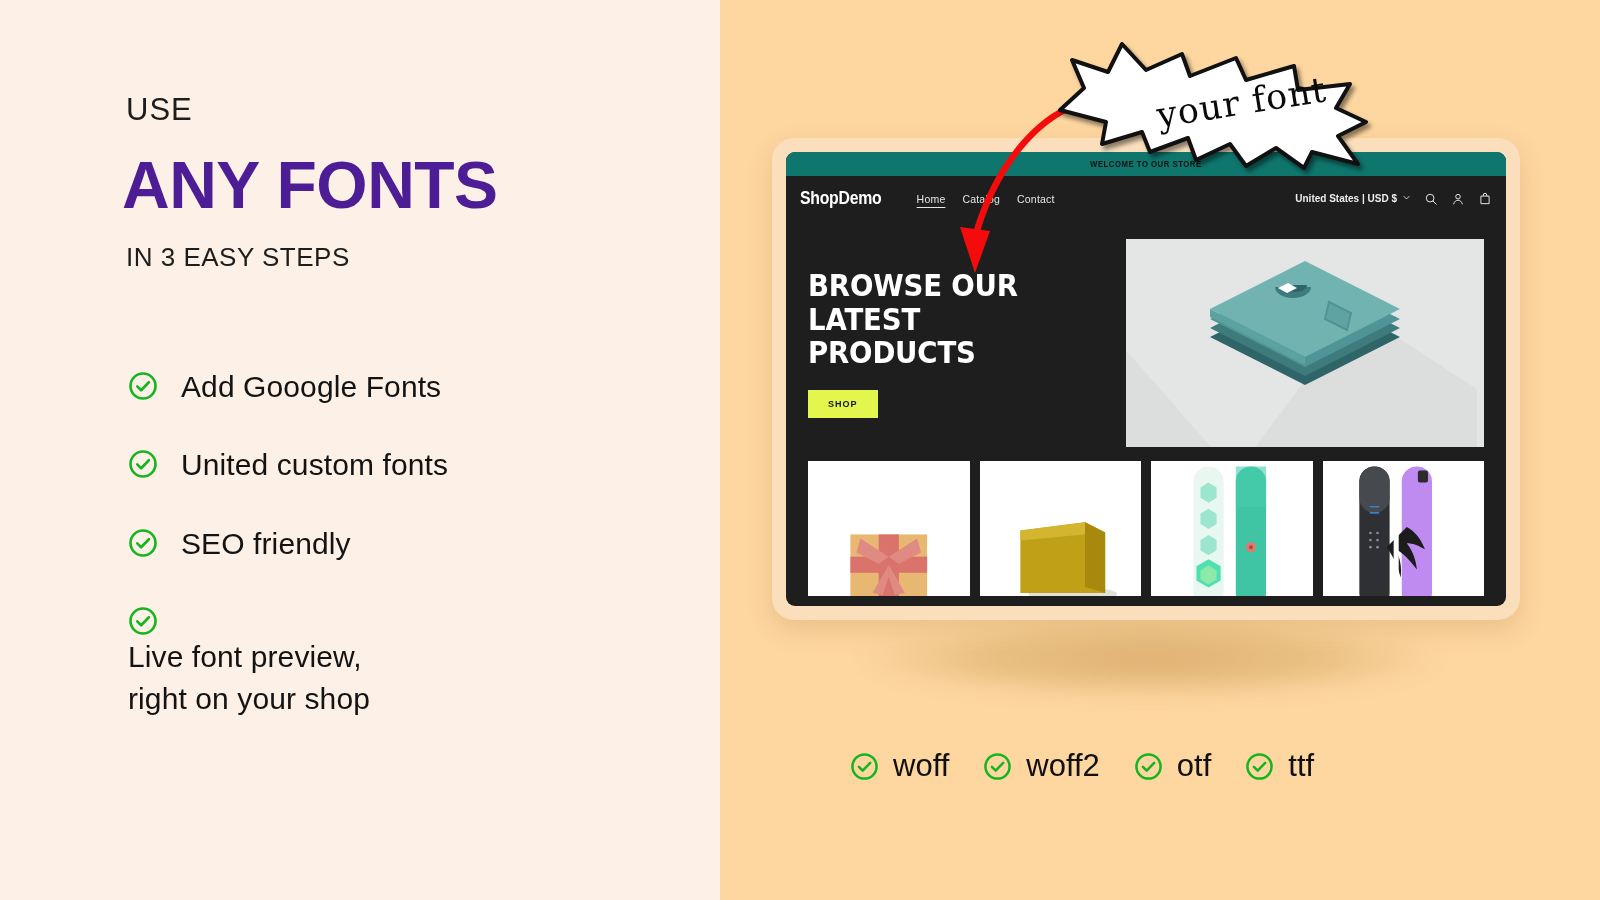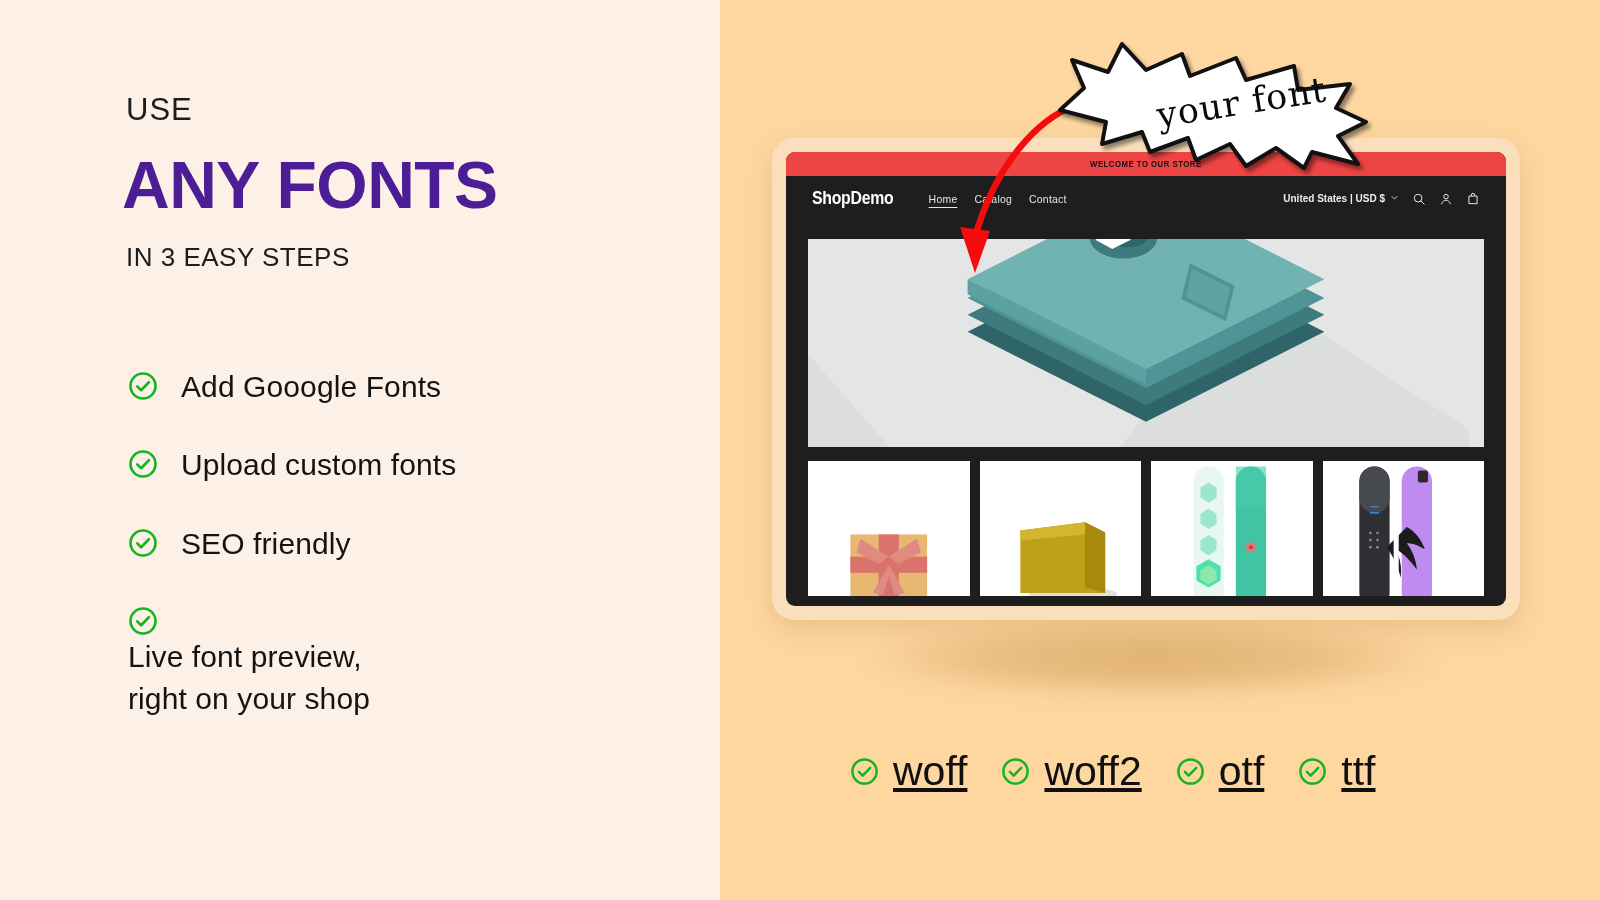--- a/index.html
+++ b/index.html
@@ -65,32 +65,32 @@
     background:#FBDFBC; border-radius:22px; padding:14px;
     box-shadow:0 10px 26px rgba(160,110,40,.20);
   }
   #mockup-screen {
     width:100%; height:100%; border-radius:9px; overflow:hidden;
     background:#1E1E1E; position:relative;
   }
 
   
   #announcement-bar {
-    height:24px; background:#ef4444; display:flex; align-items:center; justify-content:center;
+    height:24px; background:#0f766e; display:flex; align-items:center; justify-content:center;
   }
   #announcement-text {
     font-size:9px; font-weight:700; letter-spacing:.6px; color:#121212;
     font-family:"Liberation Sans Narrow","Liberation Sans",sans-serif;
     transform:scaleX(.86);
   }
 
   
   #shop-nav {
     height:45px; background:#1E1E1E; display:flex; align-items:center;
-    padding:0 26px; color:#F2F2F2;
+    padding:0 14px; color:#F2F2F2;
   }
   #shop-logo {
     font-size:18px; font-weight:700; letter-spacing:-.3px; color:#FFFFFF;
     transform:scaleX(.88); transform-origin:left center; margin-right:24px;
   }
   #nav-links { display:flex; gap:17px; align-items:center; }
   .nav-link { font-size:10.5px; color:#E6E6E6; letter-spacing:.2px; }
   .nav-link.active { text-decoration:underline; text-underline-offset:4px; }
   #nav-right { margin-left:auto; display:flex; align-items:center; gap:13px; }
   #locale-selector { display:flex; gap:5px; font-size:10px; font-weight:600; color:#EDEDED; }
@@ -119,21 +119,21 @@
   .product-card { flex:1; height:135px; background:#FFFFFF; overflow:hidden; position:relative; }
   .product-card svg { position:absolute; inset:0; width:100%; height:100%; }
 
   
   #format-badges {
     position:absolute; left:850px; top:748px; width:540px;
     display:flex; align-items:center; gap:34px;
   }
   .format-badge { display:flex; align-items:center; gap:14px; }
   .format-badge .check-icon { width:29px; height:29px; margin:0; }
-  .format-label { font-size:41px; color:#101010; font-weight:400;text-decoration:underline; }
+  .format-label { font-size:31px; color:#101010; font-weight:400; }
 </style>
 </head>
 <body>
 
 <div id="left-panel"></div>
 
 <div id="eyebrow">USE</div>
 <div id="headline">ANY FONTS</div>
 <div id="subhead">IN 3 EASY STEPS</div>
 
@@ -149,21 +149,21 @@
     <span class="feature-label">Add Gooogle Fonts</span>
   </div>
 
   <div class="feature-row">
     <span class="check-icon">
       <svg viewBox="0 0 24 24">
           <circle cx="12" cy="12" r="10" fill="none" stroke="#16B520" stroke-width="2.1"></circle>
           <path d="M7.4 12.3l3.1 3.1 6.2-6.4" fill="none" stroke="#16B520" stroke-width="2.1" stroke-linecap="round" stroke-linejoin="round"></path>
         </svg>
     </span>
-    <span class="feature-label">Upload custom fonts</span>
+    <span class="feature-label">United custom fonts</span>
   </div>
 
   <div class="feature-row">
     <span class="check-icon">
       <svg viewBox="0 0 24 24">
           <circle cx="12" cy="12" r="10" fill="none" stroke="#16B520" stroke-width="2.1"></circle>
           <path d="M7.4 12.3l3.1 3.1 6.2-6.4" fill="none" stroke="#16B520" stroke-width="2.1" stroke-linecap="round" stroke-linejoin="round"></path>
         </svg>
     </span>
     <span class="feature-label">SEO friendly</span>
@@ -216,20 +216,27 @@
             <path d="M4.6 20.4c1.3-4.2 4.1-6.3 7.4-6.3s6.1 2.1 7.4 6.3" fill="none" stroke="#E8E8E8" stroke-width="1.7" stroke-linecap="round"></path>
           </svg>
         <svg class="nav-icon" viewBox="0 0 24 24">
             <path d="M5 7h14v13H5z" fill="none" stroke="#E8E8E8" stroke-width="1.7"></path>
             <path d="M9 7V5.2a3 3 0 016 0V7" fill="none" stroke="#E8E8E8" stroke-width="1.7"></path>
           </svg>
       </div>
     </div>
 
     <div id="hero">
+      <div id="hero-copy">
+        <div id="hero-heading">
+          <div>BROWSE OUR</div>
+          <div>LATEST PRODUCTS</div>
+        </div>
+        <span id="shop-button">SHOP</span>
+      </div>
       <div id="hero-image">
         <svg viewBox="0 0 360 208" preserveAspectRatio="xMidYMid slice">
           <path d="M232 72 L352 150 L352 208 L130 208 Z" fill="#DCDEDE"></path>
           <path d="M0 110 L86 208 L0 208 Z" fill="#DCDEDE"></path>
           <g transform="translate(180,104)">
             <path d="M0 42 L-95 -6 L0 -54 L95 -6 Z" fill="#2F6568"></path>
             <path d="M0 33 L-95 -15 L0 -63 L95 -15 Z" fill="#3D7B7C"></path>
             <path d="M0 24 L-95 -24 L0 -72 L95 -24 Z" fill="#4F9496"></path>
             <path d="M0 14 L-95 -34 L0 -82 L95 -34 Z" fill="#70B3B0"></path>
             <path d="M-30 -56 a18 11 0 0036 0" fill="#3D7B7C"></path>

